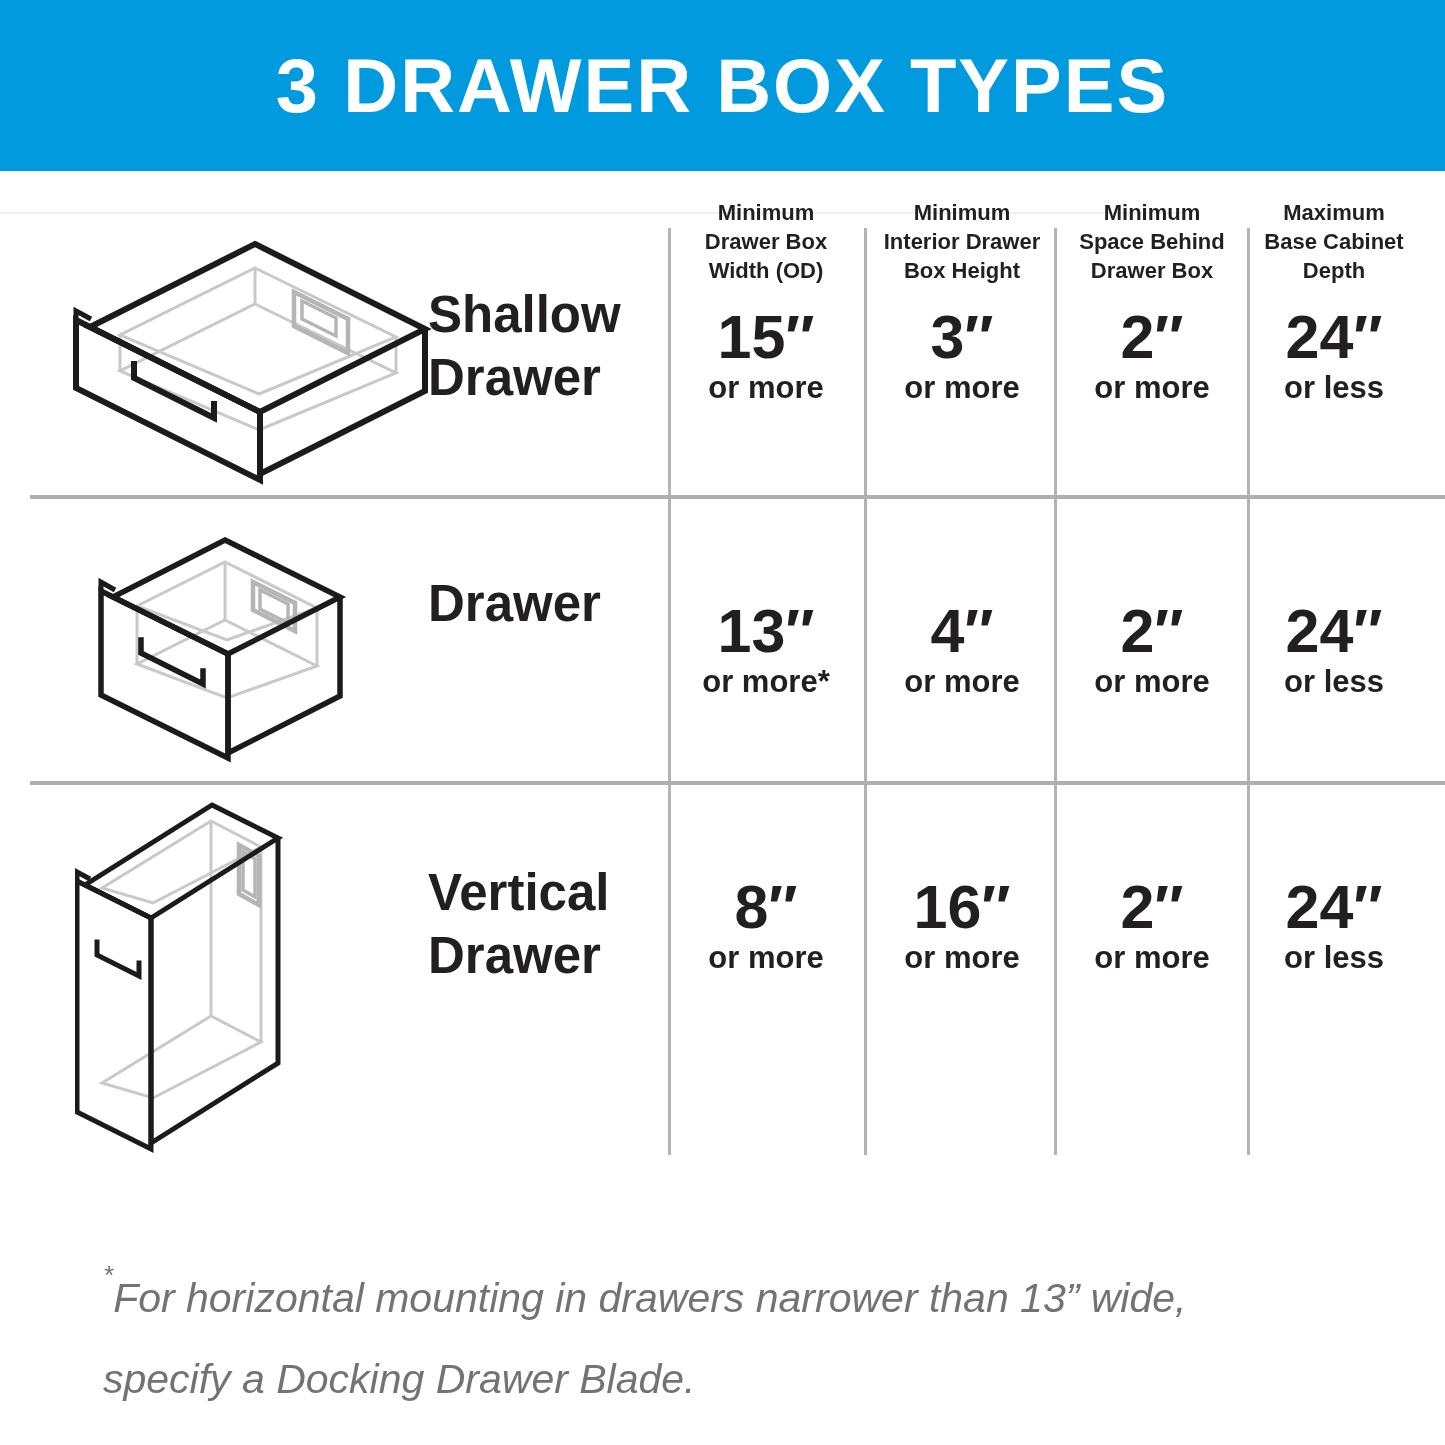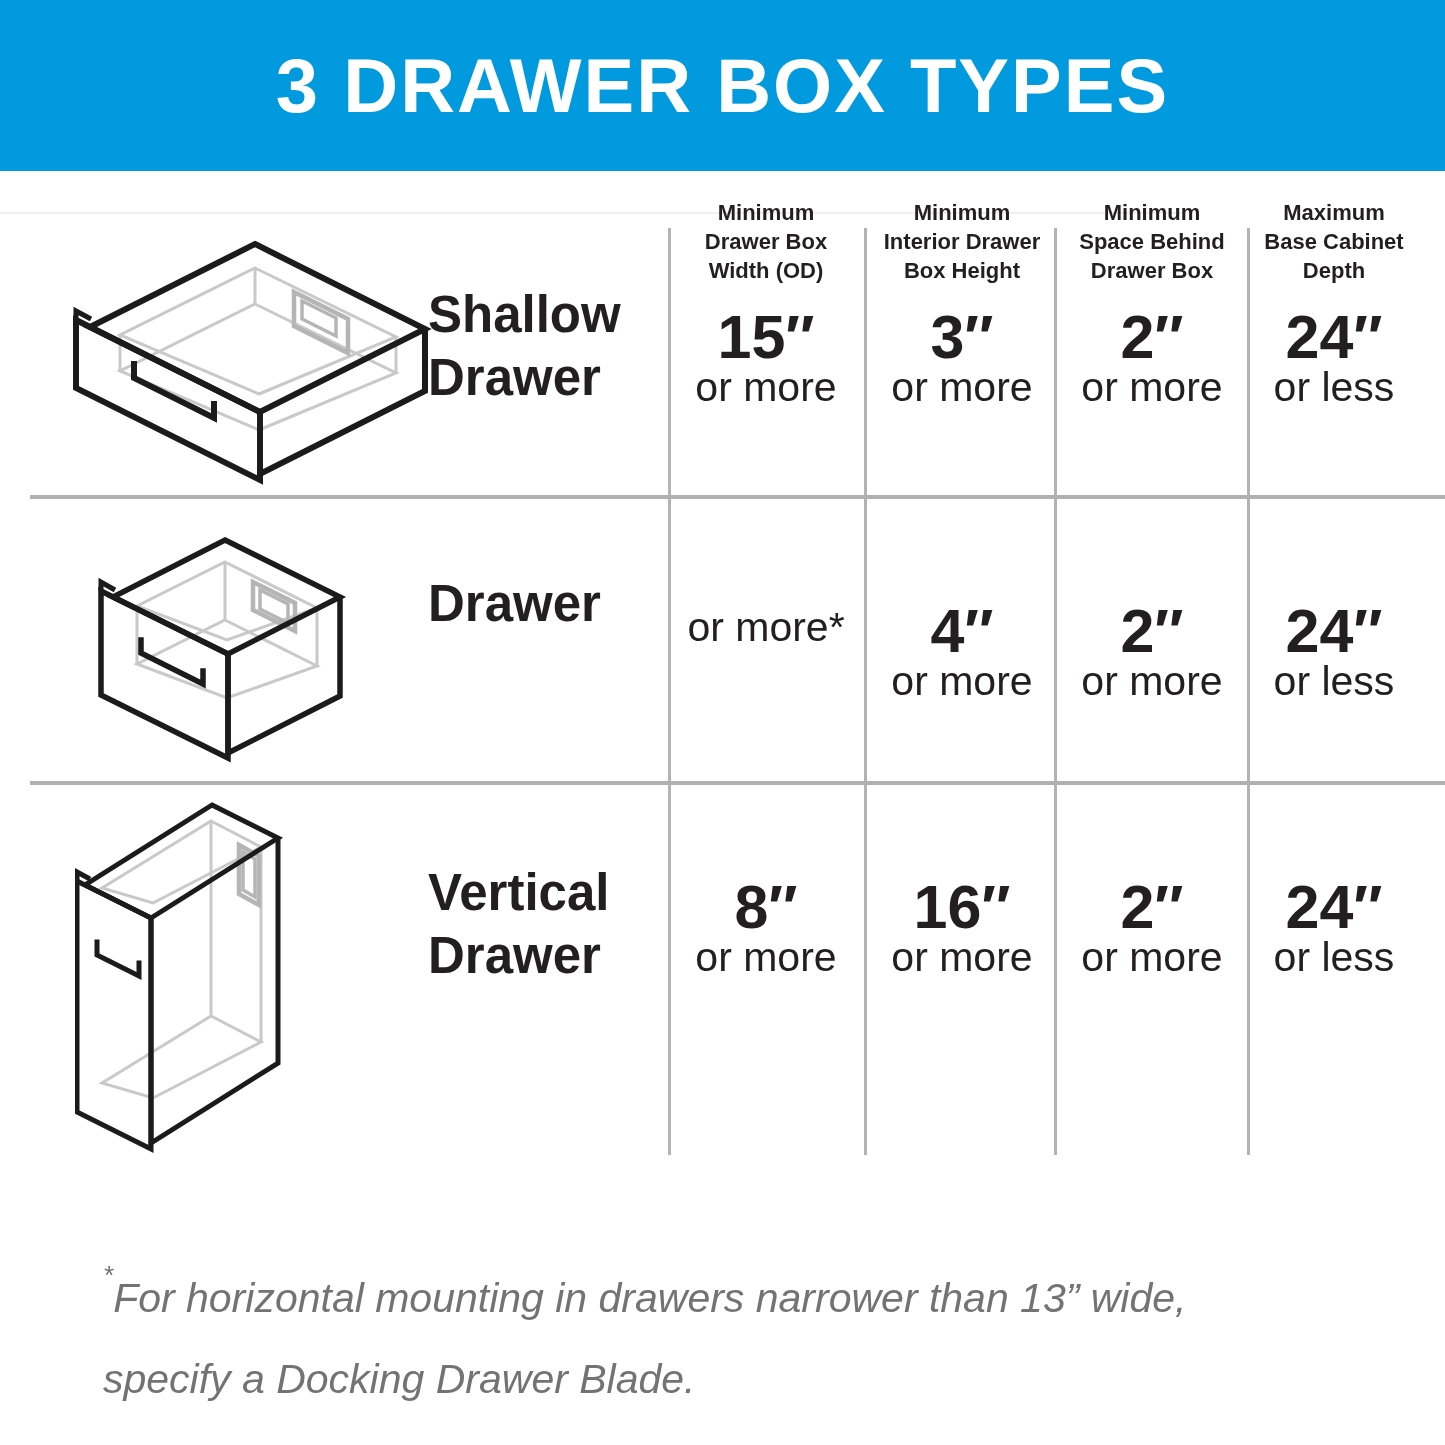--- a/index.html
+++ b/index.html
@@ -26,21 +26,21 @@
     position:absolute;top:198px;width:230px;text-align:center;
     font-size:22px;font-weight:700;line-height:29px;white-space:nowrap;
   }
   .hc1{left:651px}.hc2{left:847px}.hc3{left:1037px}.hc4{left:1219px}
   
   .row-label{position:absolute;left:428px;font-size:51px;font-weight:700;line-height:63px;white-space:nowrap;}
   .rl1{top:283px}.rl2{top:572px}.rl3{top:861px}
   
   .cell{position:absolute;width:200px;text-align:center;}
   .cell .val{font-size:61px;font-weight:700;line-height:54px;white-space:nowrap;}
-  .cell .qual{font-size:41px;font-weight:400;line-height:47px;white-space:nowrap;}
+  .cell .qual{font-size:31px;font-weight:700;line-height:47px;white-space:nowrap;}
   .cc1{left:666px}.cc2{left:862px}.cc3{left:1052px}.cc4{left:1234px}
   .cr1{top:310px}.cr2{top:604px}.cr3{top:880px}
   
   .illus{position:absolute;}
   .illus-shallow{left:30px;top:232px;width:480px;height:265px;}
   .illus-tall{left:75px;top:528px;width:300px;height:245px;}
   .illus-vertical{left:75px;top:795px;width:260px;height:360px;}
   .illus path{fill:none;stroke-linejoin:miter;}
   .ln-gray{stroke:#c9c9c9;stroke-width:3px;}
   .ln-outlet{stroke:#b5b5b5;stroke-width:4.5px;}
@@ -149,20 +149,21 @@
     <path class="ln-black sw55" d="M265,69 L265,168 L153,225 L153,126"></path>
     <path class="ln-black sw55" d="M26,63 L153,126 L153,230 L26,167 Z"></path>
     <path class="ln-black sw5" d="M26,63 L26,54 L40,62"></path>
   </g>
   <path class="ln-black sw55 cap-sq" d="M66,112 L66,125 L128,156 L128,143"></path>
 </svg>
 <div class="row-label rl2">
   <div>Drawer</div>
 </div>
 <div class="cell cc1 cr2">
+  <div class="val">13″</div>
   <div class="qual">or more*</div>
 </div>
 <div class="cell cc2 cr2">
   <div class="val">4″</div>
   <div class="qual">or more</div>
 </div>
 <div class="cell cc3 cr2">
   <div class="val">2″</div>
   <div class="qual">or more</div>
 </div>

